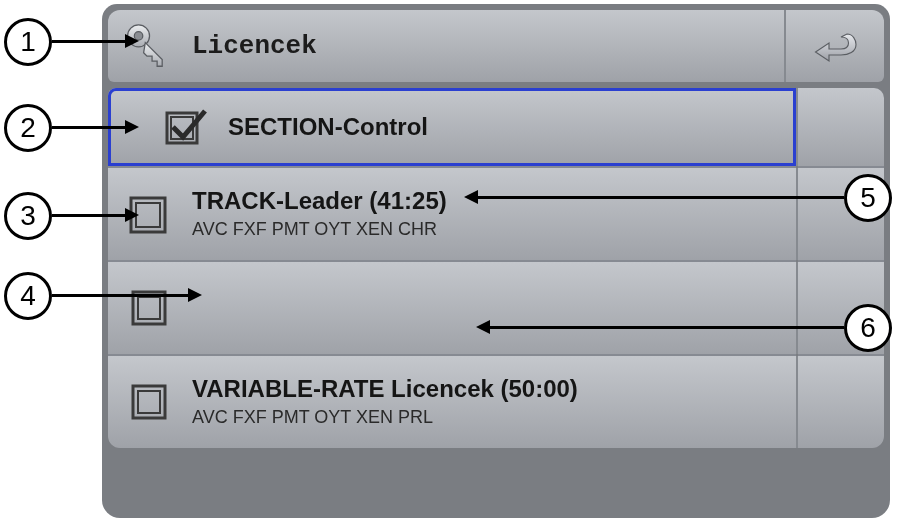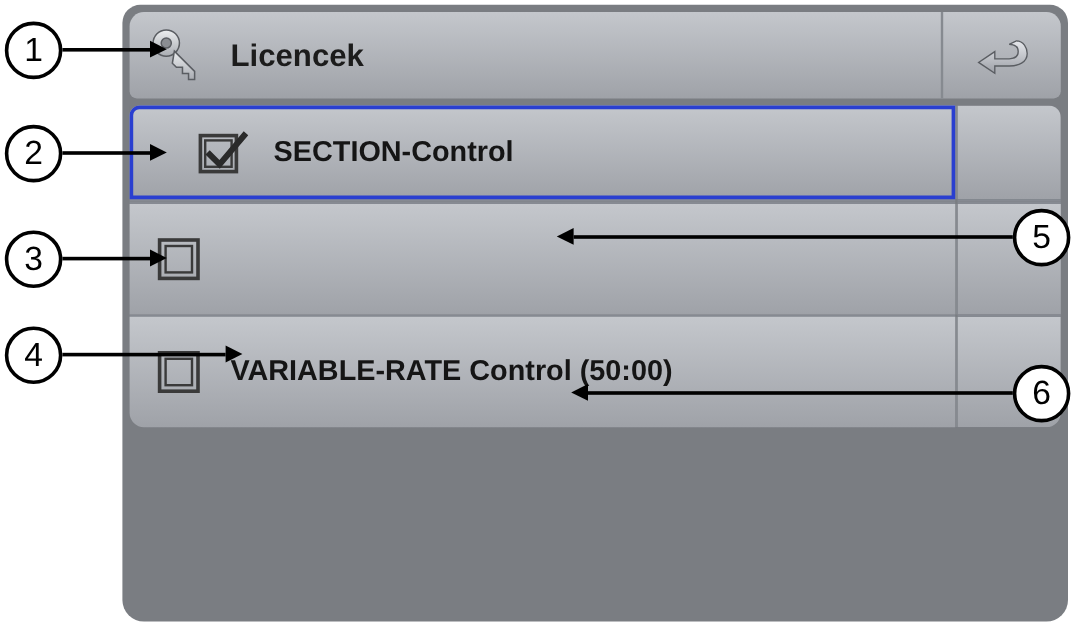--- a/index.html
+++ b/index.html
@@ -20,20 +20,21 @@
     border-radius: 15px 15px 18px 18px;
     padding: 6px;
   }
   .header {
     background: linear-gradient(#c4c7cc, #9fa2a8);
     height: 72px;
     border-radius: 12px 12px 6px 6px;
     display: flex;
     align-items: center;
     position: relative;
+    font-family: Liberation Mono, monospace;
   }
   .header-icon {
     width: 78px;
     height: 72px;
     display: flex;
     align-items: center;
     justify-content: center;
   }
   .header-title {
     font-weight: bold;
@@ -205,20 +206,37 @@
         </div>
       </div>
       <div class="side first"></div>
     </div>
     <div class="row-wrap">
         <div class="row-sep" style="flex:1"></div>
         <div class="side-sep"></div>
       </div>
 
     <div class="row-wrap">
+      <div class="row">
+        <div class="cb-cell">
+          <div class="cb">
+            <svg viewBox="0 0 44 44">
+              <rect x="4" y="6" width="34" height="34" fill="none" stroke="#3a3a3a" stroke-width="3"></rect>
+              <rect x="9" y="11" width="24" height="24" fill="none" stroke="#3a3a3a" stroke-width="2"></rect>
+            </svg>
+          </div>
+        </div>
+        <div class="row-text">
+          <div class="row-title">TRACK-Leader (41:25)</div>
+          <div class="row-sub">AVC FXF PMT OYT XEN CHR</div>
+        </div>
+      </div>
+      <div class="side"></div>
+    </div>
+    <div class="row-wrap">
         <div class="row-sep" style="flex:1"></div>
         <div class="side-sep"></div>
       </div>
 
     <div class="row-wrap">
       <div class="row">
         <div class="cb-cell">
           <div class="cb">
             <svg viewBox="0 0 44 44">
               <rect x="6" y="6" width="32" height="32" fill="none" stroke="#3a3a3a" stroke-width="3"></rect>
@@ -240,21 +258,22 @@
       <div class="row last">
         <div class="cb-cell">
           <div class="cb">
             <svg viewBox="0 0 44 44">
               <rect x="6" y="6" width="32" height="32" fill="none" stroke="#3a3a3a" stroke-width="3"></rect>
               <rect x="11" y="11" width="22" height="22" fill="none" stroke="#3a3a3a" stroke-width="2"></rect>
             </svg>
           </div>
         </div>
         <div class="row-text">
-          <div class="row-title">VARIABLE-RATE Control (50:00)</div>
+          <div class="row-title">VARIABLE-RATE Licencek (50:00)</div>
+          <div class="row-sub">AVC FXF PMT OYT XEN PRL</div>
         </div>
       </div>
       <div class="side last"></div>
     </div>
 
   </div>
 </div>
 
 <div class="marker" style="left:4px; top:18px;">
     <span>1</span>

